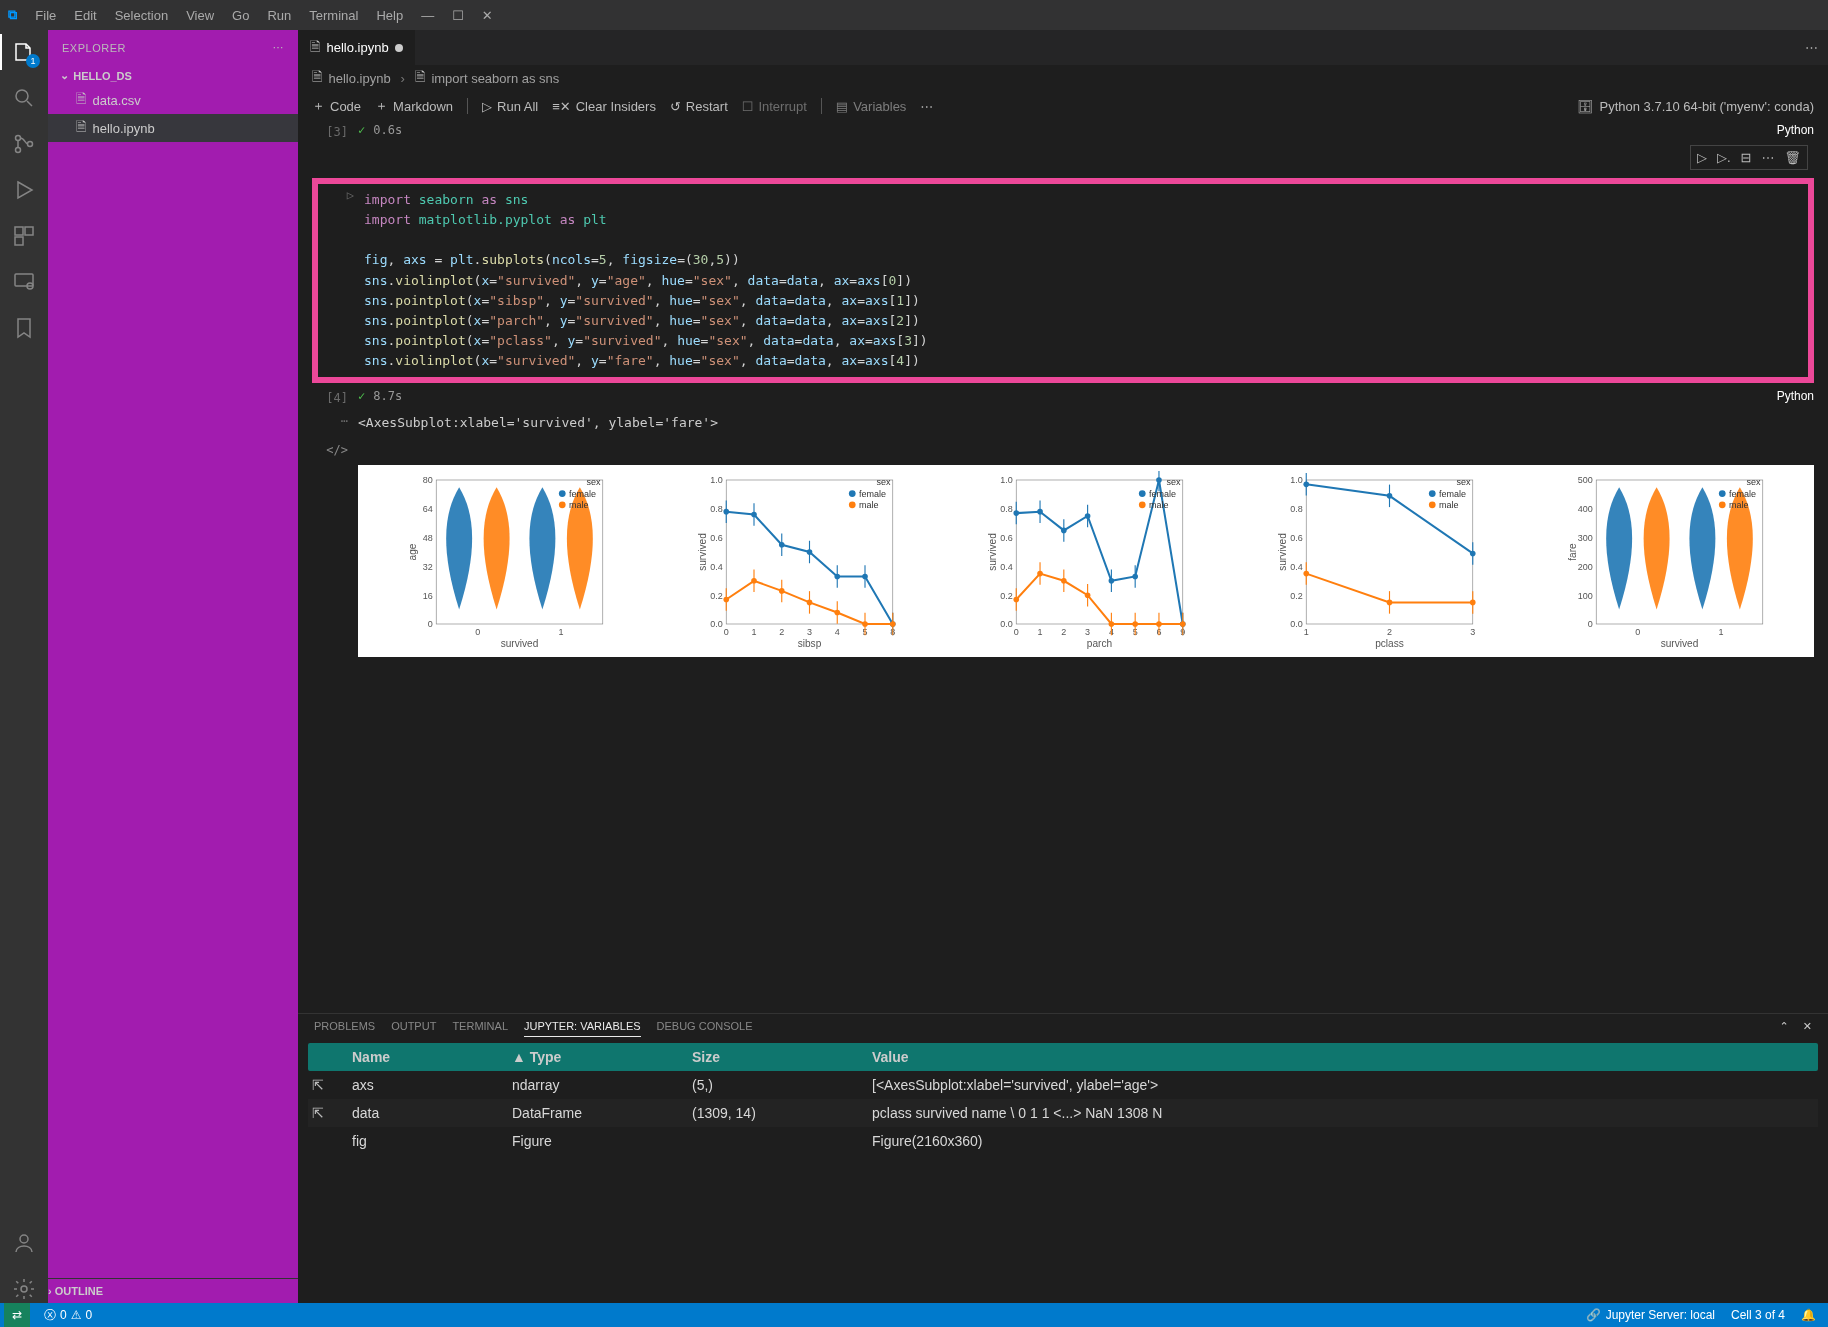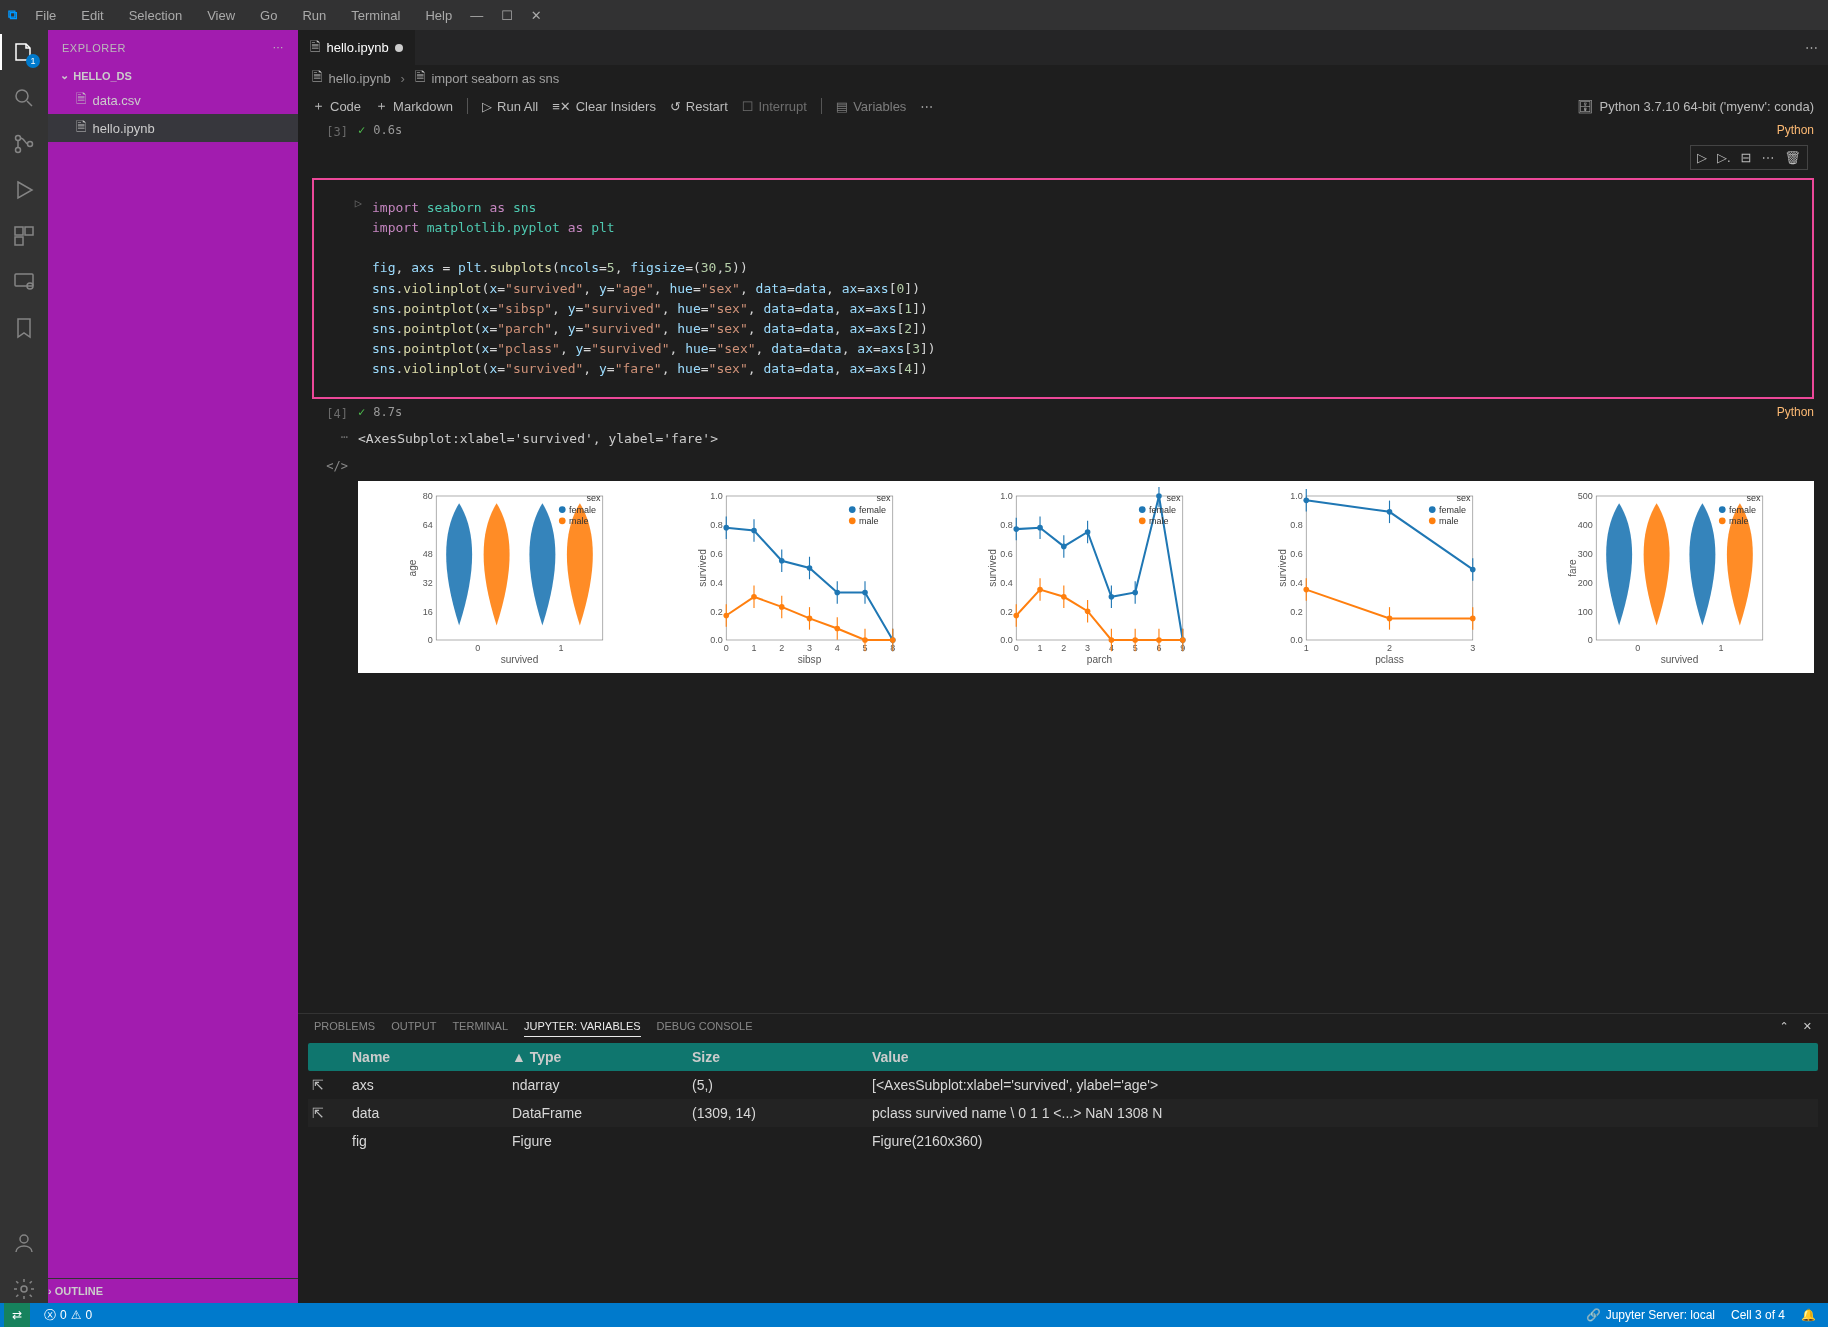--- a/index.html
+++ b/index.html
@@ -17,21 +17,21 @@
   .titlebar {
     height: 30px;
     background: #323233;
     display: flex;
     align-items: center;
     padding: 0 8px;
     color: #aaa;
     flex-shrink: 0;
   }
   .titlebar .logo { margin-right: 10px; color:#0098ff; font-weight:bold; }
-  .titlebar .menus { display: flex; gap: 9px; }
+  .titlebar .menus { display: flex; gap: 2px; }
   .titlebar .menu-item { padding: 4px 8px; cursor: default; }
   .titlebar .title { flex: 1; text-align: center; color:#bbb; }
   .titlebar .winctl { display:flex; gap:18px; padding:0 10px; }
   .titlebar .winctl span { cursor:pointer; }
 
   
   .main {
     flex: 1;
     display: flex;
     min-height: 0;
@@ -152,21 +152,21 @@
     width:36px;
     text-align:right;
     color:#6a6a6a;
     font-family: "Consolas", monospace;
     font-size:12px;
     padding-top:2px;
     flex-shrink:0;
   }
   .exec-info { color:#999; display:flex; align-items:center; gap:8px; font-family:"Consolas",monospace; font-size:12px;}
   .exec-info .check { color:#4ec04e;}
-  .cell-lang { margin-left:auto; color:#fdba74; font-size:12px;}
+  .cell-lang { margin-left:auto; color:#ffffff; font-size:12px;}
   .cell-toolbar {
     display:flex; justify-content:flex-end; gap:12px;
     padding:4px 16px; color:#bbb;
   }
   .cell-toolbar .box{border:1px solid #444; padding:4px 6px; display:flex; gap:10px;}
   .code {
     font-family:"Consolas", monospace;
     font-size:13px;
     line-height:1.55;
     padding:4px 0;
@@ -174,21 +174,21 @@
     color:#d4d4d4;
   }
   .code .kw{color:#c586c0;}
   .code .mod{color:#4ec9b0;}
   .code .id{color:#9cdcfe;}
   .code .str{color:#ce9178;}
   .code .num{color:#b5cea8;}
   .code .fn{color:#dcdcaa;}
   .code .pn{color:#d4d4d4;}
 
-  .cell-focus { border:2px solid #ec4899; margin:4px 10px; padding:12px;}
+  .cell-focus { border:6px solid #ec4899; margin:4px 10px; padding:0;}
   .cell-focus .cell-row{padding:2px 0 2px 0;}
 
   .plot-output {
     background:#fff;
     margin:6px 10px 6px 56px;
     padding:6px;
     display:flex;
     gap:6px;
   }
   .plot {

